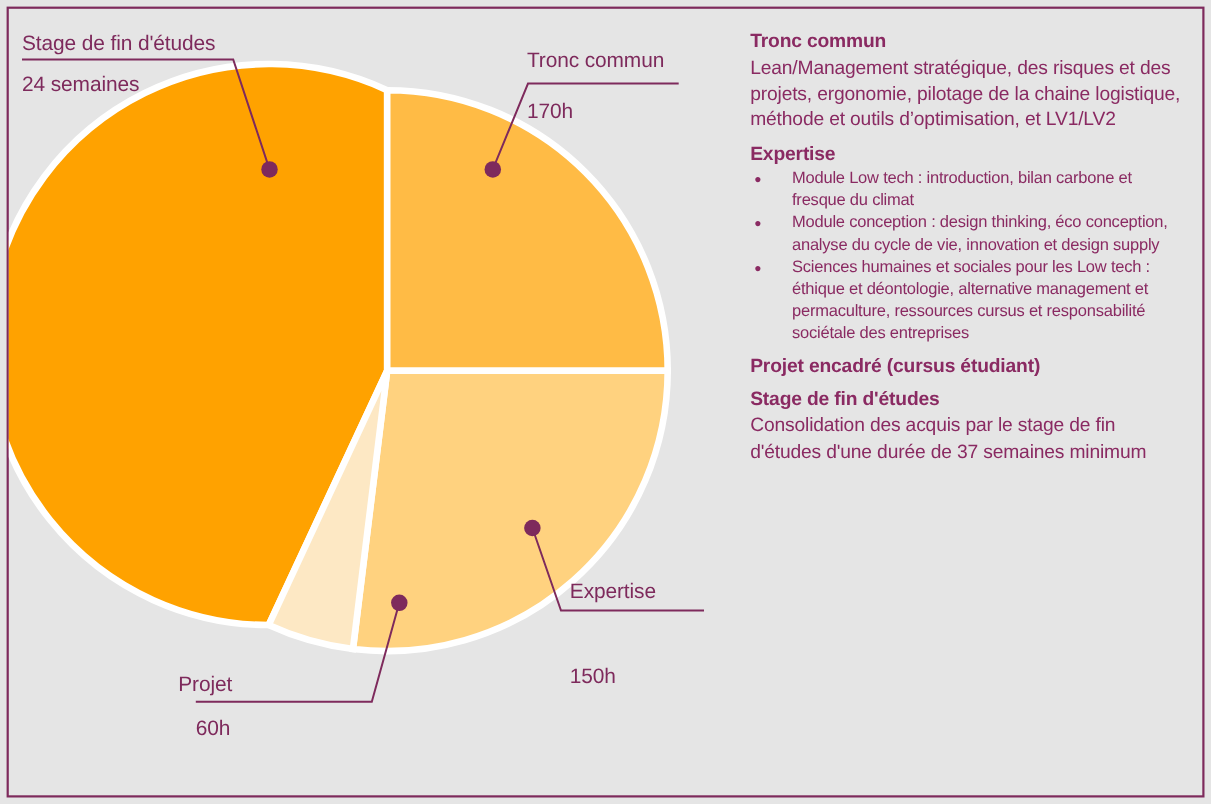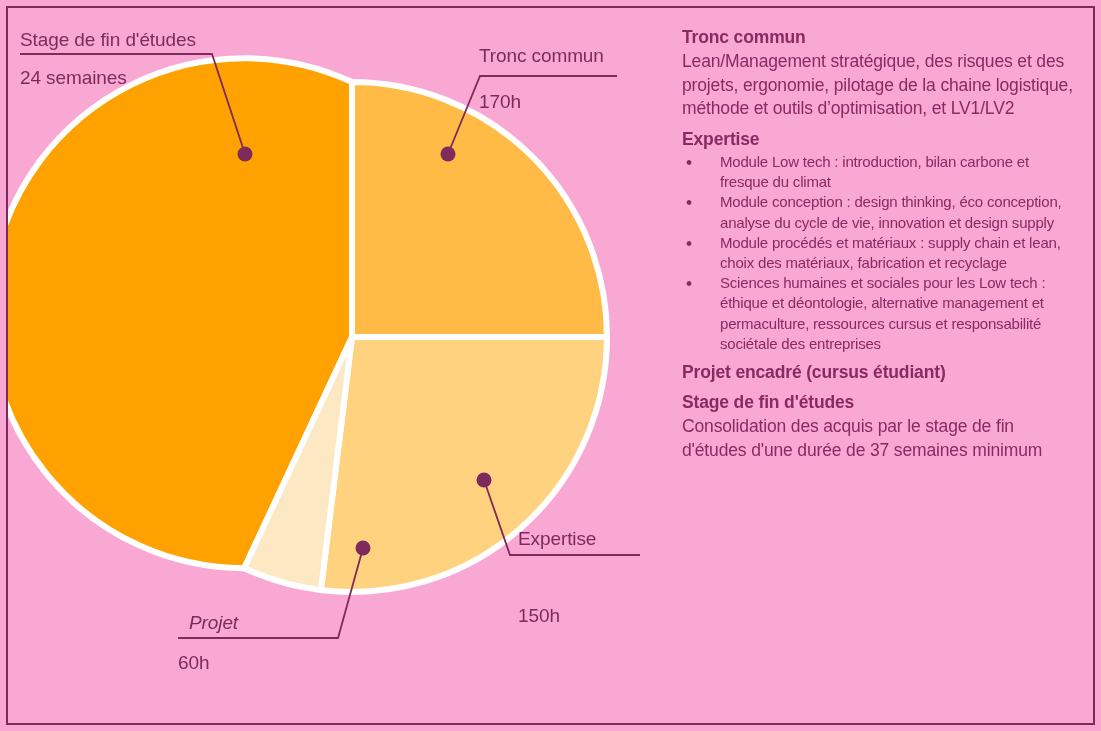--- a/index.html
+++ b/index.html
@@ -7,21 +7,21 @@
     padding: 0;
     background: #ffffff;
   }
   body {
     font-family: "Liberation Sans", sans-serif;
   }
   #page {
     position: relative;
     width: 1101px;
     height: 731px;
-    background: #f9a8d4;
+    background: #e5e5e5;
     box-sizing: border-box;
     overflow: hidden;
   }
   .frame {
     position: absolute;
     left: 6px;
     top: 6px;
     width: 1089px;
     height: 719px;
     border: 2px solid #7e2a5c;
@@ -63,21 +63,21 @@
   
   #cl-stage-name  { left: 12px;  top: 22px; }
   #cl-stage-value { left: 12px;  top: 60px; }
   
   #cl-tronc-name  { left: 471px; top: 38px; }
   #cl-tronc-value { left: 471px; top: 84px; }
   
   #cl-expertise-name  { left: 510px; top: 521px; }
   #cl-expertise-value { left: 510px; top: 559px; margin-top: 39px; }
   
-  #cl-projet-name  { left: 181px; top: 605px; font-style: italic; }
+  #cl-projet-name  { left: 154px; top: 605px; }
   #cl-projet-value { left: 170px; top: 645px; }
 
   
   #text-panel {
     position: absolute;
     left: 674px;
     top: 8px;
     width: 415px;
     height: 715px;
     padding: 18px 8px 0 8px;
@@ -183,21 +183,20 @@
     <div>
       <div class="sec-heading">Tronc commun</div>
       <p class="sec-body">Lean/Management stratégique, des risques et des projets, ergonomie, pilotage de la chaine logistique, méthode et outils d’optimisation, et LV1/LV2</p>
     </div>
 
     <div>
       <div class="sec-heading spaced">Expertise</div>
       <ul class="bullets">
         <li class="bullet">Module Low tech : introduction, bilan carbone et fresque du climat</li>
         <li class="bullet">Module conception : design thinking, éco conception, analyse du cycle de vie, innovation et design supply</li>
-        <li class="bullet">Module procédés et matériaux : supply chain et lean, choix des matériaux, fabrication et recyclage</li>
         <li class="bullet">Sciences humaines et sociales pour les Low tech : éthique et déontologie, alternative management et permaculture, ressources cursus et responsabilité sociétale des entreprises</li>
       </ul>
     </div>
 
     <div>
       <div class="sec-heading spaced">Projet encadré (cursus étudiant)</div>
     </div>
 
     <div>
       <div class="sec-heading spaced">Stage de fin d'études</div>

